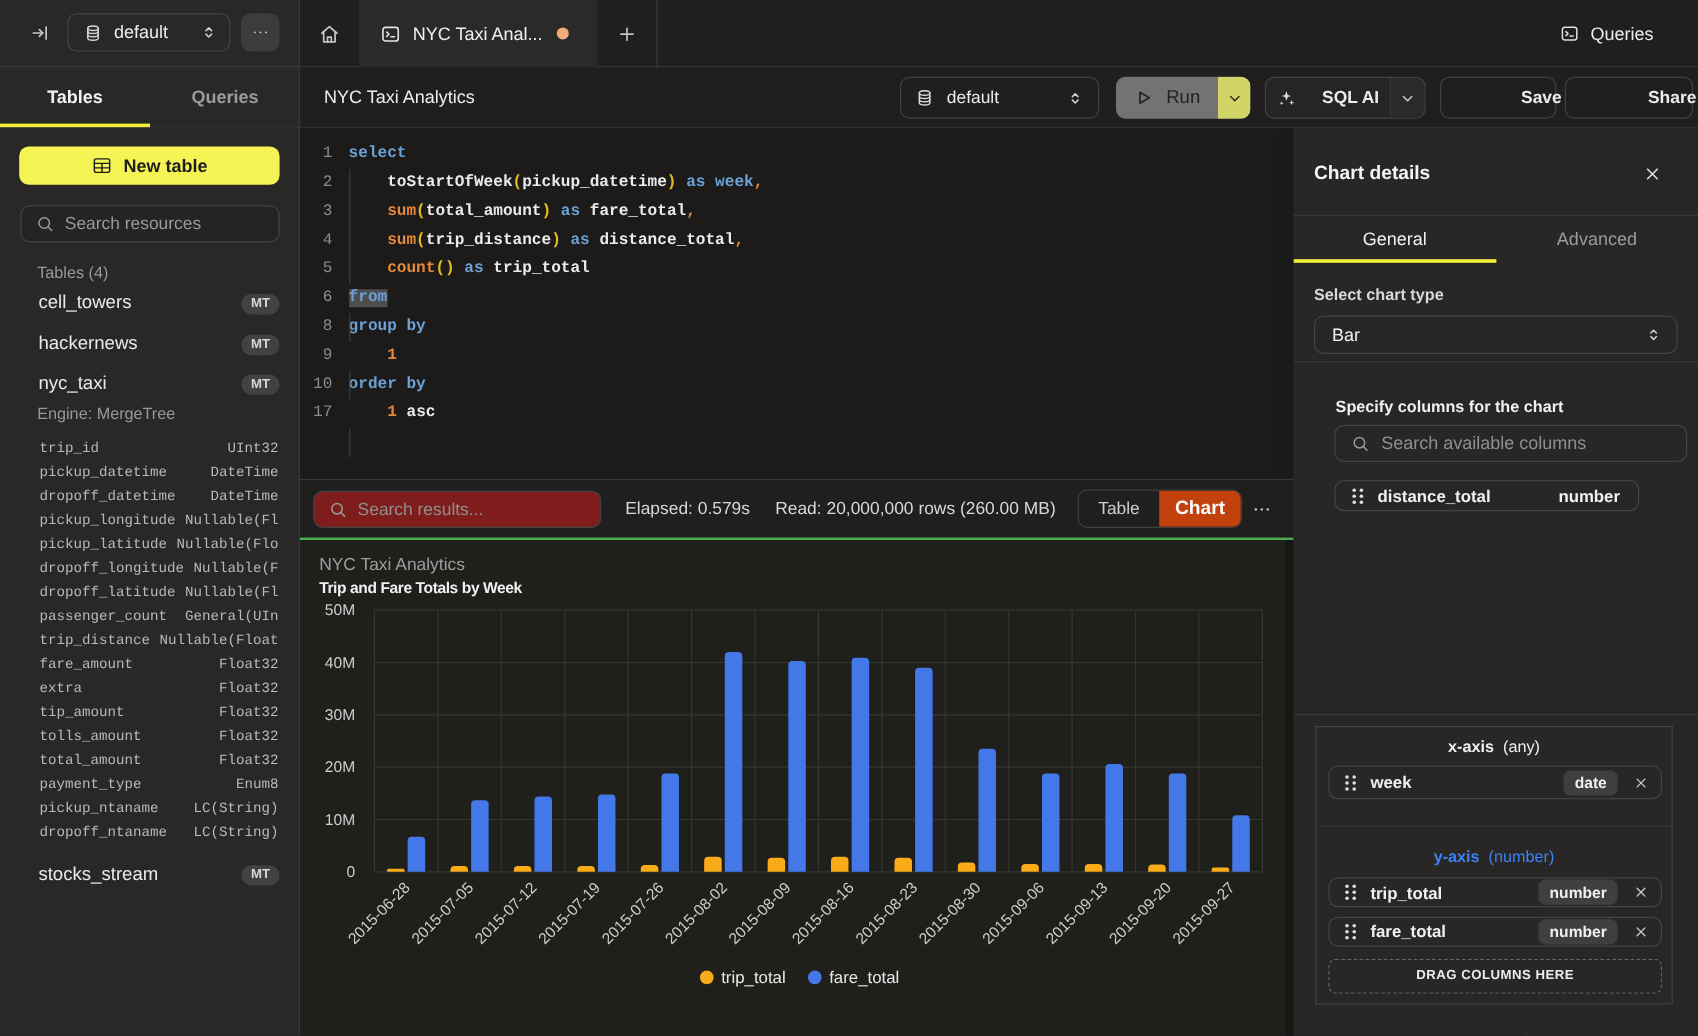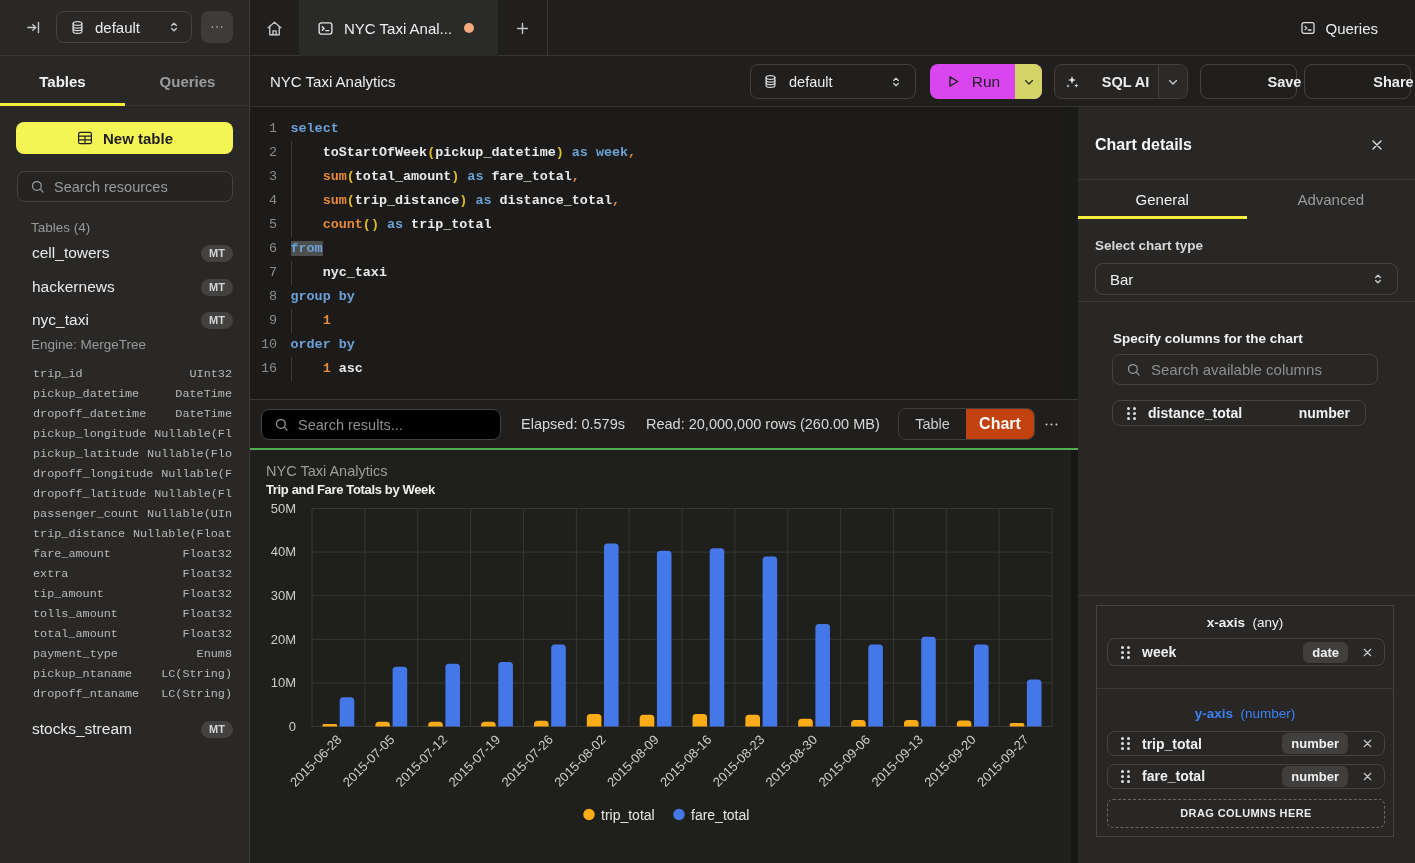--- a/index.html
+++ b/index.html
@@ -132,21 +132,21 @@
 <div class="colrow">
         <span>dropoff_longitude</span>
         <span>Nullable(F</span>
       </div>
 <div class="colrow">
         <span>dropoff_latitude</span>
         <span>Nullable(Fl</span>
       </div>
 <div class="colrow">
         <span>passenger_count</span>
-        <span>Nullable(UIn</span>
+        <span>General(UIn</span>
       </div>
 <div class="colrow">
         <span>trip_distance</span>
         <span>Nullable(Float</span>
       </div>
 <div class="colrow">
         <span>fare_amount</span>
         <span>Float32</span>
       </div>
 <div class="colrow">
@@ -225,21 +225,21 @@
         <path d="M5 9.8v4.3c0 1.7 3.1 3 7 3s7-1.3 7-3V9.8"></path>
         <path d="M5 14.1v4.4c0 1.7 3.1 3 7 3s7-1.3 7-3v-4.4"></path>
       </svg>
     <span style="margin-left:11px;flex:1;text-align:left">default</span>
     <svg width="14" height="14" viewBox="0 0 24 24" fill="none" stroke="#cfcfcf" stroke-width="2.2" stroke-linecap="round" stroke-linejoin="round">
         <path d="M8 9.5L12 5.5l4 4"></path>
         <path d="M8 14.5l4 4 4-4"></path>
       </svg>
   </div>
 
-  <div class="abs row" style="left:680px;top:8px;width:112px;height:35px;background:#d946ef;border-radius:8px;overflow:hidden">
+  <div class="abs row" style="left:680px;top:8px;width:112px;height:35px;background:#737373;border-radius:8px;overflow:hidden">
     <div class="row" style="width:85px;height:100%;justify-content:center;gap:10px;color:#222;font-size:15.5px">
         <svg width="17" height="17" viewBox="0 0 24 24" fill="none" stroke="#242424" stroke-width="2" stroke-linecap="round" stroke-linejoin="round">
           <path d="M7 5.5v13l11-6.5z"></path>
         </svg>
         <span>Run</span>
       </div>
     <div class="row" style="width:27px;height:100%;justify-content:center;background:#d3d466">
         <svg width="12" height="12" viewBox="0 0 24 24" fill="none" stroke="#2a2a1d" stroke-width="2.4" stroke-linecap="round" stroke-linejoin="round">
           <path d="M5 9l7 7 7-7"></path>
         </svg>
@@ -280,35 +280,34 @@
 </div>
 
 <div id="editor">
   <div class="abs" style="left:0;top:10px;width:100%">
 <div class="cl"><span class="ln">1</span><span class="cc"><span style="color:#6ba1d6">select</span></span></div>
 <div class="cl"><span class="ln">2</span><span class="cc">&nbsp;&nbsp;&nbsp;&nbsp;<span style="color:#eaeaea">toStartOfWeek</span><span style="color:#e0bc23">(</span><span style="color:#eaeaea">pickup_datetime</span><span style="color:#e0bc23">)</span> <span style="color:#6ba1d6">as week</span><span style="color:#e5893a">,</span></span></div>
 <div class="cl"><span class="ln">3</span><span class="cc">&nbsp;&nbsp;&nbsp;&nbsp;<span style="color:#e5893a">sum</span><span style="color:#e0bc23">(</span><span style="color:#eaeaea">total_amount</span><span style="color:#e0bc23">)</span> <span style="color:#6ba1d6">as</span> <span style="color:#eaeaea">fare_total</span><span style="color:#e5893a">,</span></span></div>
 <div class="cl"><span class="ln">4</span><span class="cc">&nbsp;&nbsp;&nbsp;&nbsp;<span style="color:#e5893a">sum</span><span style="color:#e0bc23">(</span><span style="color:#eaeaea">trip_distance</span><span style="color:#e0bc23">)</span> <span style="color:#6ba1d6">as</span> <span style="color:#eaeaea">distance_total</span><span style="color:#e5893a">,</span></span></div>
 <div class="cl"><span class="ln">5</span><span class="cc">&nbsp;&nbsp;&nbsp;&nbsp;<span style="color:#e5893a">count</span><span style="color:#e0bc23">()</span> <span style="color:#6ba1d6">as</span> <span style="color:#eaeaea">trip_total</span></span></div>
 <div class="cl"><span class="ln">6</span><span class="cc"><span style="color:#6ba1d6;background:#4e4e4e">from</span></span></div>
-<div class="cl"><span class="ln">7</span><span class="cc">&nbsp;&nbsp;&nbsp;&nbsp;<span style="color:#eaeaea">nyc_taxi</span></span></div>
 <div class="cl"><span class="ln">8</span><span class="cc"><span style="color:#6ba1d6">group by</span></span></div>
 <div class="cl"><span class="ln">9</span><span class="cc">&nbsp;&nbsp;&nbsp;&nbsp;<span style="color:#e5893a">1</span></span></div>
 <div class="cl"><span class="ln">10</span><span class="cc"><span style="color:#6ba1d6">order by</span></span></div>
-<div class="cl"><span class="ln">16</span><span class="cc">&nbsp;&nbsp;&nbsp;&nbsp;<span style="color:#e5893a">1</span> <span style="color:#eaeaea">asc</span></span></div>
+<div class="cl"><span class="ln">17</span><span class="cc">&nbsp;&nbsp;&nbsp;&nbsp;<span style="color:#e5893a">1</span> <span style="color:#eaeaea">asc</span></span></div>
   </div>
 <div style="position:absolute;left:40.5px;top:34px;width:1px;height:96px;background:#3c3c3c"></div>
 <div style="position:absolute;left:40.5px;top:154px;width:1px;height:24px;background:#3c3c3c"></div>
 <div style="position:absolute;left:40.5px;top:202px;width:1px;height:24px;background:#3c3c3c"></div>
 <div style="position:absolute;left:40.5px;top:250px;width:1px;height:24px;background:#3c3c3c"></div>
   <div class="abs" style="left:814px;top:0;width:14px;height:292px;background:#1a1a19"></div>
 </div>
 
 <div id="resbar">
-  <div class="abs row" style="left:11px;top:9px;width:240px;height:31px;background:#000000;border:1px solid #444342;border-radius:8px;gap:9px;padding-left:12px;color:#8f8f8f;font-size:14.5px">
+  <div class="abs row" style="left:11px;top:9px;width:240px;height:31px;background:#7f1d1d;border:1px solid #444342;border-radius:8px;gap:9px;padding-left:12px;color:#8f8f8f;font-size:14.5px">
       <svg width="15" height="15" viewBox="0 0 24 24" fill="none" stroke="#9a9a9a" stroke-width="2" stroke-linecap="round" stroke-linejoin="round">
         <circle cx="11" cy="11" r="7"></circle>
         <path d="M16.2 16.2L21 21"></path>
       </svg>
       <span>Search results...</span>
     </div>
   <div class="abs" style="left:271px;top:16px;color:#d8d8d8;font-size:14.5px">Elapsed: 0.579s</div>
   <div class="abs" style="left:396px;top:16px;color:#d8d8d8;font-size:14.5px">Read: 20,000,000 rows (260.00 MB)</div>
   <div class="abs row" style="left:648px;top:8px;width:137px;height:32px;border:1px solid #403f3e;border-radius:8px;overflow:hidden">
     <div class="row" style="width:68px;height:100%;justify-content:center;color:#cfcfcf;font-size:14.5px">Table</div>
@@ -418,21 +417,21 @@
   <div class="abs" style="left:17px;top:131px;color:#d8d8d8;font-size:13.5px;font-weight:700">Select chart type</div>
   <div class="select abs" style="left:17px;top:156px;width:303px;height:32px;padding:0 12px 0 14px">
     <span style="color:#f0f0f0;font-size:15px;flex:1">Bar</span>
       <svg width="14" height="14" viewBox="0 0 24 24" fill="none" stroke="#cfcfcf" stroke-width="2.2" stroke-linecap="round" stroke-linejoin="round">
         <path d="M8 9.5L12 5.5l4 4"></path>
         <path d="M8 14.5l4 4 4-4"></path>
       </svg>
   </div>
   <div class="hr" style="top:194px"></div>
   <div class="abs" style="left:35px;top:224px;color:#f0f0f0;font-size:13.5px;font-weight:700">Specify columns for the chart</div>
-  <div class="abs row" style="left:34px;top:247px;width:266px;height:31px;border:1px solid #444342;border-radius:8px;gap:10px;padding-left:13px;color:#8f8f8f;font-size:15px">
+  <div class="abs row" style="left:34px;top:247px;width:294px;height:31px;border:1px solid #444342;border-radius:8px;gap:10px;padding-left:13px;color:#8f8f8f;font-size:15px">
       <svg width="15" height="15" viewBox="0 0 24 24" fill="none" stroke="#9a9a9a" stroke-width="2" stroke-linecap="round" stroke-linejoin="round">
         <circle cx="11" cy="11" r="7"></circle>
         <path d="M16.2 16.2L21 21"></path>
       </svg>
       <span>Search available columns</span>
     </div>
   <div class="rp-row" style="left:34px;top:293px;width:254px;height:26px;padding:0 15px 0 13px">
     <svg width="11" height="15" viewBox="0 0 11 15">
         <g fill="#e0e0e0">
           <circle cx="2.5" cy="2.5" r="1.5"></circle>

